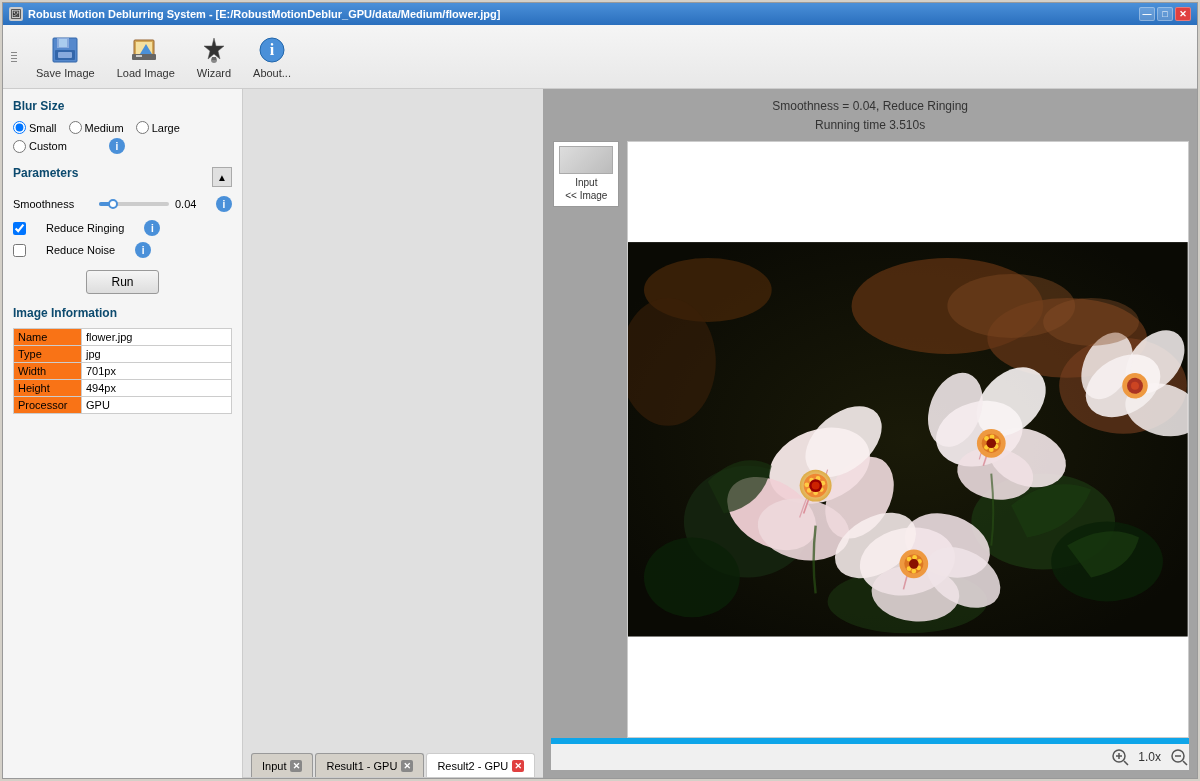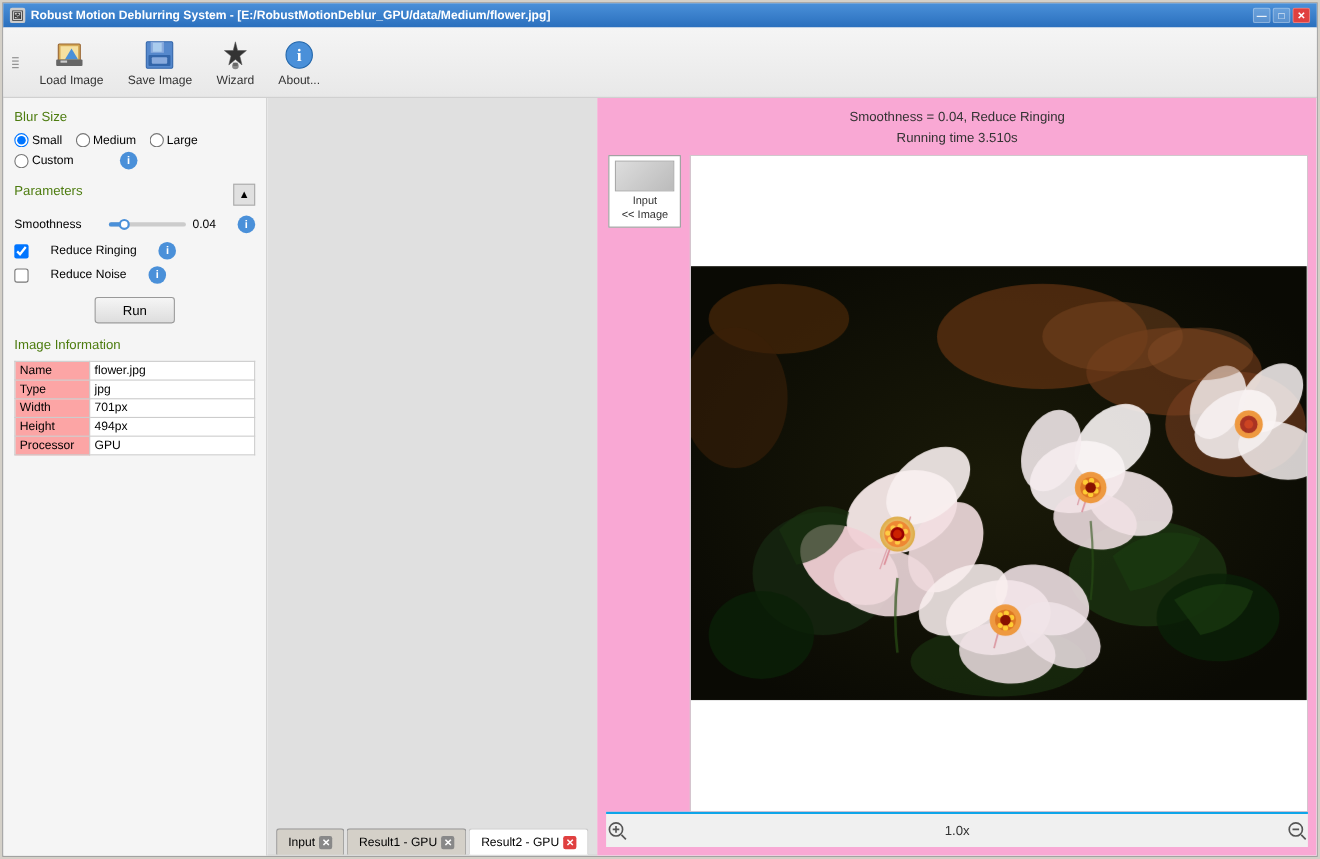--- a/index.html
+++ b/index.html
@@ -102,22 +102,22 @@
     .left-panel {
       width: 240px;
       background: #f5f5f5;
       border-right: 1px solid #ccc;
       padding: 10px;
       overflow-y: auto;
       flex-shrink: 0;
     }
 
     .section-title {
-      color: #4d7c0f;
-      font-weight: normal;
+      color: #0c4a6e;
+      font-weight: bold;
       font-size: 12px;
       margin-bottom: 8px;
     }
 
     .blur-size-section { margin-bottom: 12px; }
     .radio-group { display: flex; flex-wrap: wrap; gap: 4px 12px; align-items: center; }
     .radio-item { display: flex; align-items: center; gap: 3px; font-size: 11px; cursor: pointer; }
     .radio-item input[type=radio] { margin: 0; cursor: pointer; }
     .radio-custom { display: flex; align-items: center; gap: 12px; margin-top: 4px; font-size: 11px; }
 
@@ -184,21 +184,21 @@
       width: 100%;
       border-collapse: collapse;
       font-size: 11px;
       border: 1px solid #ccc;
     }
     .info-table tr td {
       padding: 2px 4px;
       border: 1px solid #ccc;
     }
     .info-table tr td:first-child {
-      background: #fca5a5;
+      background: #f97316;
       width: 68px;
     }
     .info-table tr td:last-child {
       background: white;
     }
 
     
     .right-panel {
       flex: 1;
       display: flex;
@@ -243,21 +243,21 @@
     .tab-close.gray {
       background: #888;
     }
 
     
     .tab-content {
       flex: 1;
       display: flex;
       flex-direction: column;
       overflow: hidden;
-      background: #f9a8d4;
+      background: #a3a3a3;
       padding: 8px;
     }
 
     .result-info {
       text-align: center;
       font-size: 12px;
       color: #333;
       margin-bottom: 6px;
       line-height: 1.6;
     }
@@ -305,24 +305,24 @@
       background: white;
       border: 1px solid #ccc;
       overflow: auto;
       position: relative;
     }
 
     
     .zoom-bar {
       height: 32px;
       background: #f0f0f0;
-      border-top: 2px solid #0ea5e9;
+      border-top: 6px solid #0ea5e9;
       display: flex;
       align-items: center;
-      justify-content: space-between;
+      justify-content: flex-end;
       gap: 8px;
     }
     .zoom-btn {
       width: 20px; height: 20px;
       display: flex; align-items: center; justify-content: center;
       cursor: pointer; font-size: 14px; color: #444;
     }
     .zoom-level {
       font-size: 12px; color: #333;
     }
@@ -351,44 +351,44 @@
       <div class="titlebar-btn close">✕</div>
     </div>
   </div>
 
   <div class="toolbar">
     <div class="toolbar-handle">
       <span></span>
         <span></span>
         <span></span>
         <span></span>
+    </div>
+    <div class="tool-btn">
+      <div class="tool-btn-icon">
+        <svg width="28" height="28" viewBox="0 0 28 28">
+          <rect x="2" y="2" width="24" height="24" rx="1" fill="#5588cc" stroke="#3366aa" stroke-width="1"></rect>
+          <rect x="6" y="2" width="12" height="10" fill="#88aadd"></rect>
+          <rect x="8" y="3" width="8" height="8" fill="#aaccee"></rect>
+          <rect x="4" y="14" width="20" height="10" rx="1" fill="#3366aa"></rect>
+          <rect x="7" y="16" width="14" height="6" rx="1" fill="#88aadd"></rect>
+        </svg>
+      </div>
+      <div class="tool-btn-label">Save Image</div>
     </div>
     <div class="tool-btn">
       <div class="tool-btn-icon">
         <svg width="28" height="28" viewBox="0 0 28 28">
           <rect x="2" y="4" width="20" height="16" rx="1" fill="#d4a855" stroke="#996633" stroke-width="1"></rect>
           <rect x="4" y="6" width="16" height="12" fill="#f5e0a0"></rect>
           <polygon points="14,8 20,18 8,18" fill="#4a90d9"></polygon>
           <rect x="0" y="18" width="24" height="6" rx="1" fill="#666"></rect>
           <rect x="4" y="19" width="6" height="2" fill="#ccc"></rect>
         </svg>
       </div>
       <div class="tool-btn-label">Load Image</div>
-    </div>
-    <div class="tool-btn">
-      <div class="tool-btn-icon">
-        <svg width="28" height="28" viewBox="0 0 28 28">
-          <rect x="2" y="2" width="24" height="24" rx="1" fill="#5588cc" stroke="#3366aa" stroke-width="1"></rect>
-          <rect x="6" y="2" width="12" height="10" fill="#88aadd"></rect>
-          <rect x="8" y="3" width="8" height="8" fill="#aaccee"></rect>
-          <rect x="4" y="14" width="20" height="10" rx="1" fill="#3366aa"></rect>
-          <rect x="7" y="16" width="14" height="6" rx="1" fill="#88aadd"></rect>
-        </svg>
-      </div>
-      <div class="tool-btn-label">Save Image</div>
     </div>
     <div class="tool-btn">
       <div class="tool-btn-icon">
         <svg width="28" height="28" viewBox="0 0 28 28">
           <polygon points="14,2 16,10 24,10 18,15 20,23 14,18 8,23 10,15 4,10 12,10" fill="#333" stroke="#555" stroke-width="0.5"></polygon>
           <circle cx="14" cy="24" r="3" fill="#888"></circle>
           <rect x="12" y="21" width="4" height="3" fill="#666"></rect>
         </svg>
       </div>
       <div class="tool-btn-label">Wizard</div>

